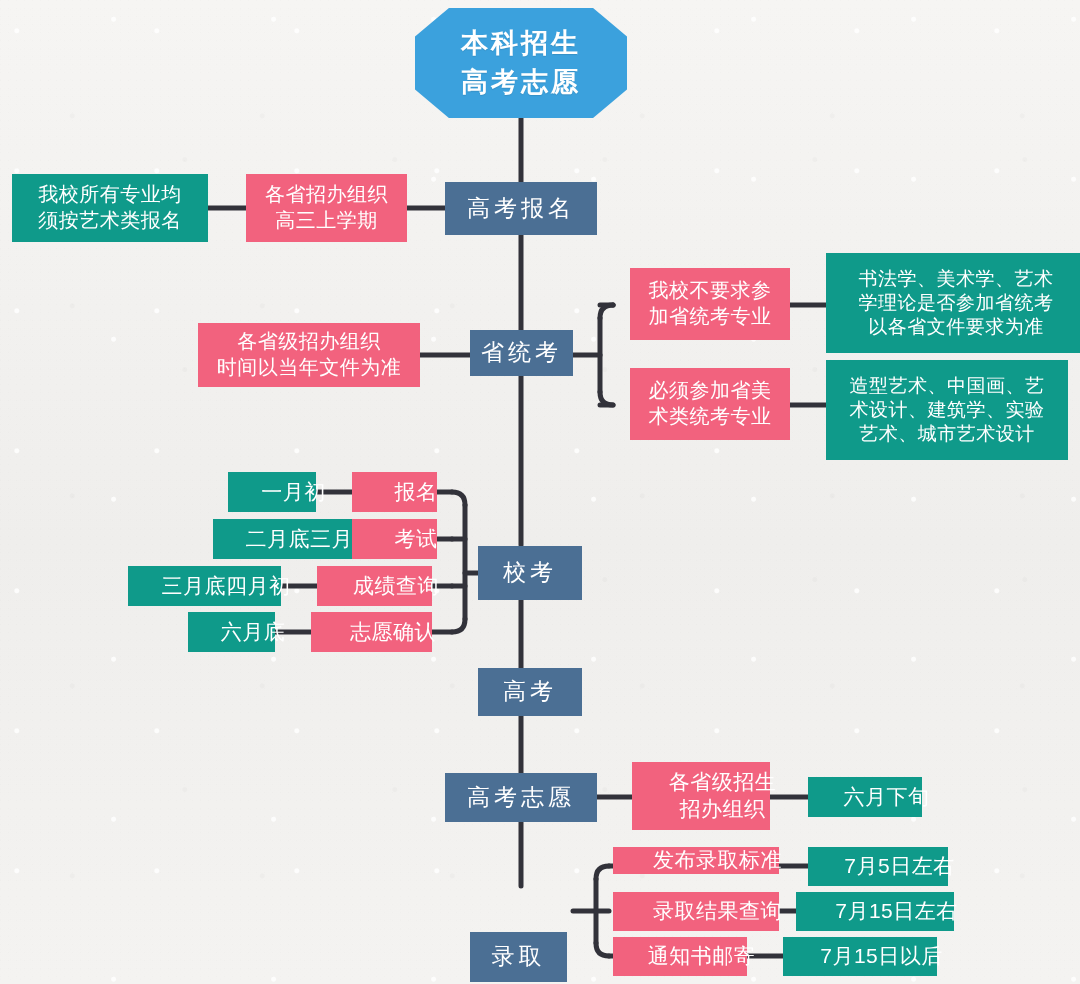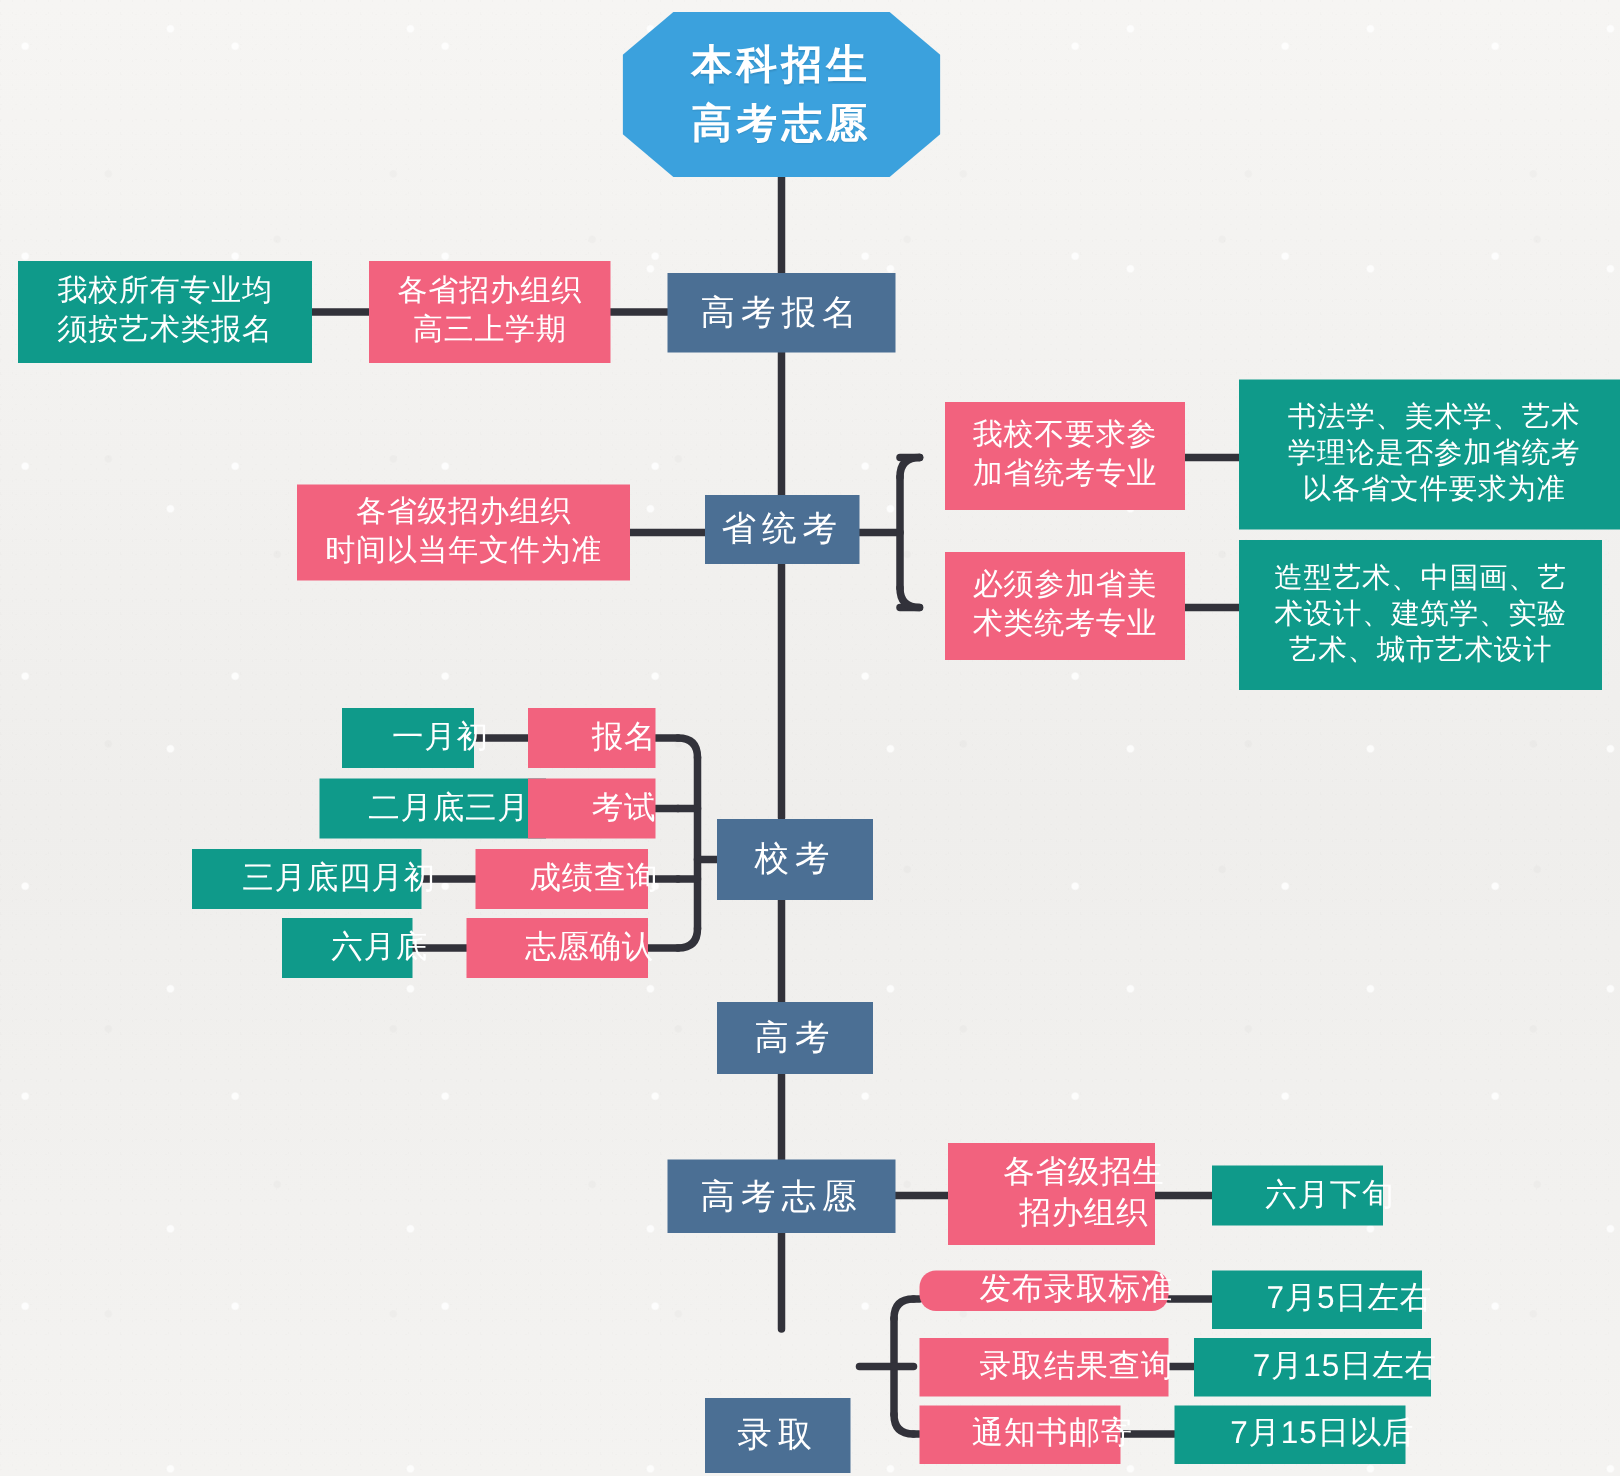--- a/index.html
+++ b/index.html
@@ -241,21 +241,21 @@
   </div>
 
   <div class="node n-teal fs-big" style="left:808px; top:777px; width:114px; height:40px;">
     <span class="ln">六月下旬</span>
   </div>
 
   <div class="node n-steel fs-spine" style="left:470px; top:932px; width:97px; height:50px;">
     <span class="ln">录取</span>
   </div>
 
-  <div class="node n-pink fs-big" style="left:613px; top:847px; width:166px; height:27px;border-radius:11px;">
+  <div class="node n-pink fs-big" style="left:613px; top:847px; width:166px; height:27px;">
     <span class="ln">发布录取标准</span>
   </div>
   <div class="node n-teal fs-big" style="left:808px; top:847px; width:140px; height:39px;">
     <span class="ln">7月5日左右</span>
   </div>
 
   <div class="node n-pink fs-big" style="left:613px; top:892px; width:166px; height:39px;">
     <span class="ln">录取结果查询</span>
   </div>
   <div class="node n-teal fs-big" style="left:796px; top:892px; width:158px; height:39px;">

